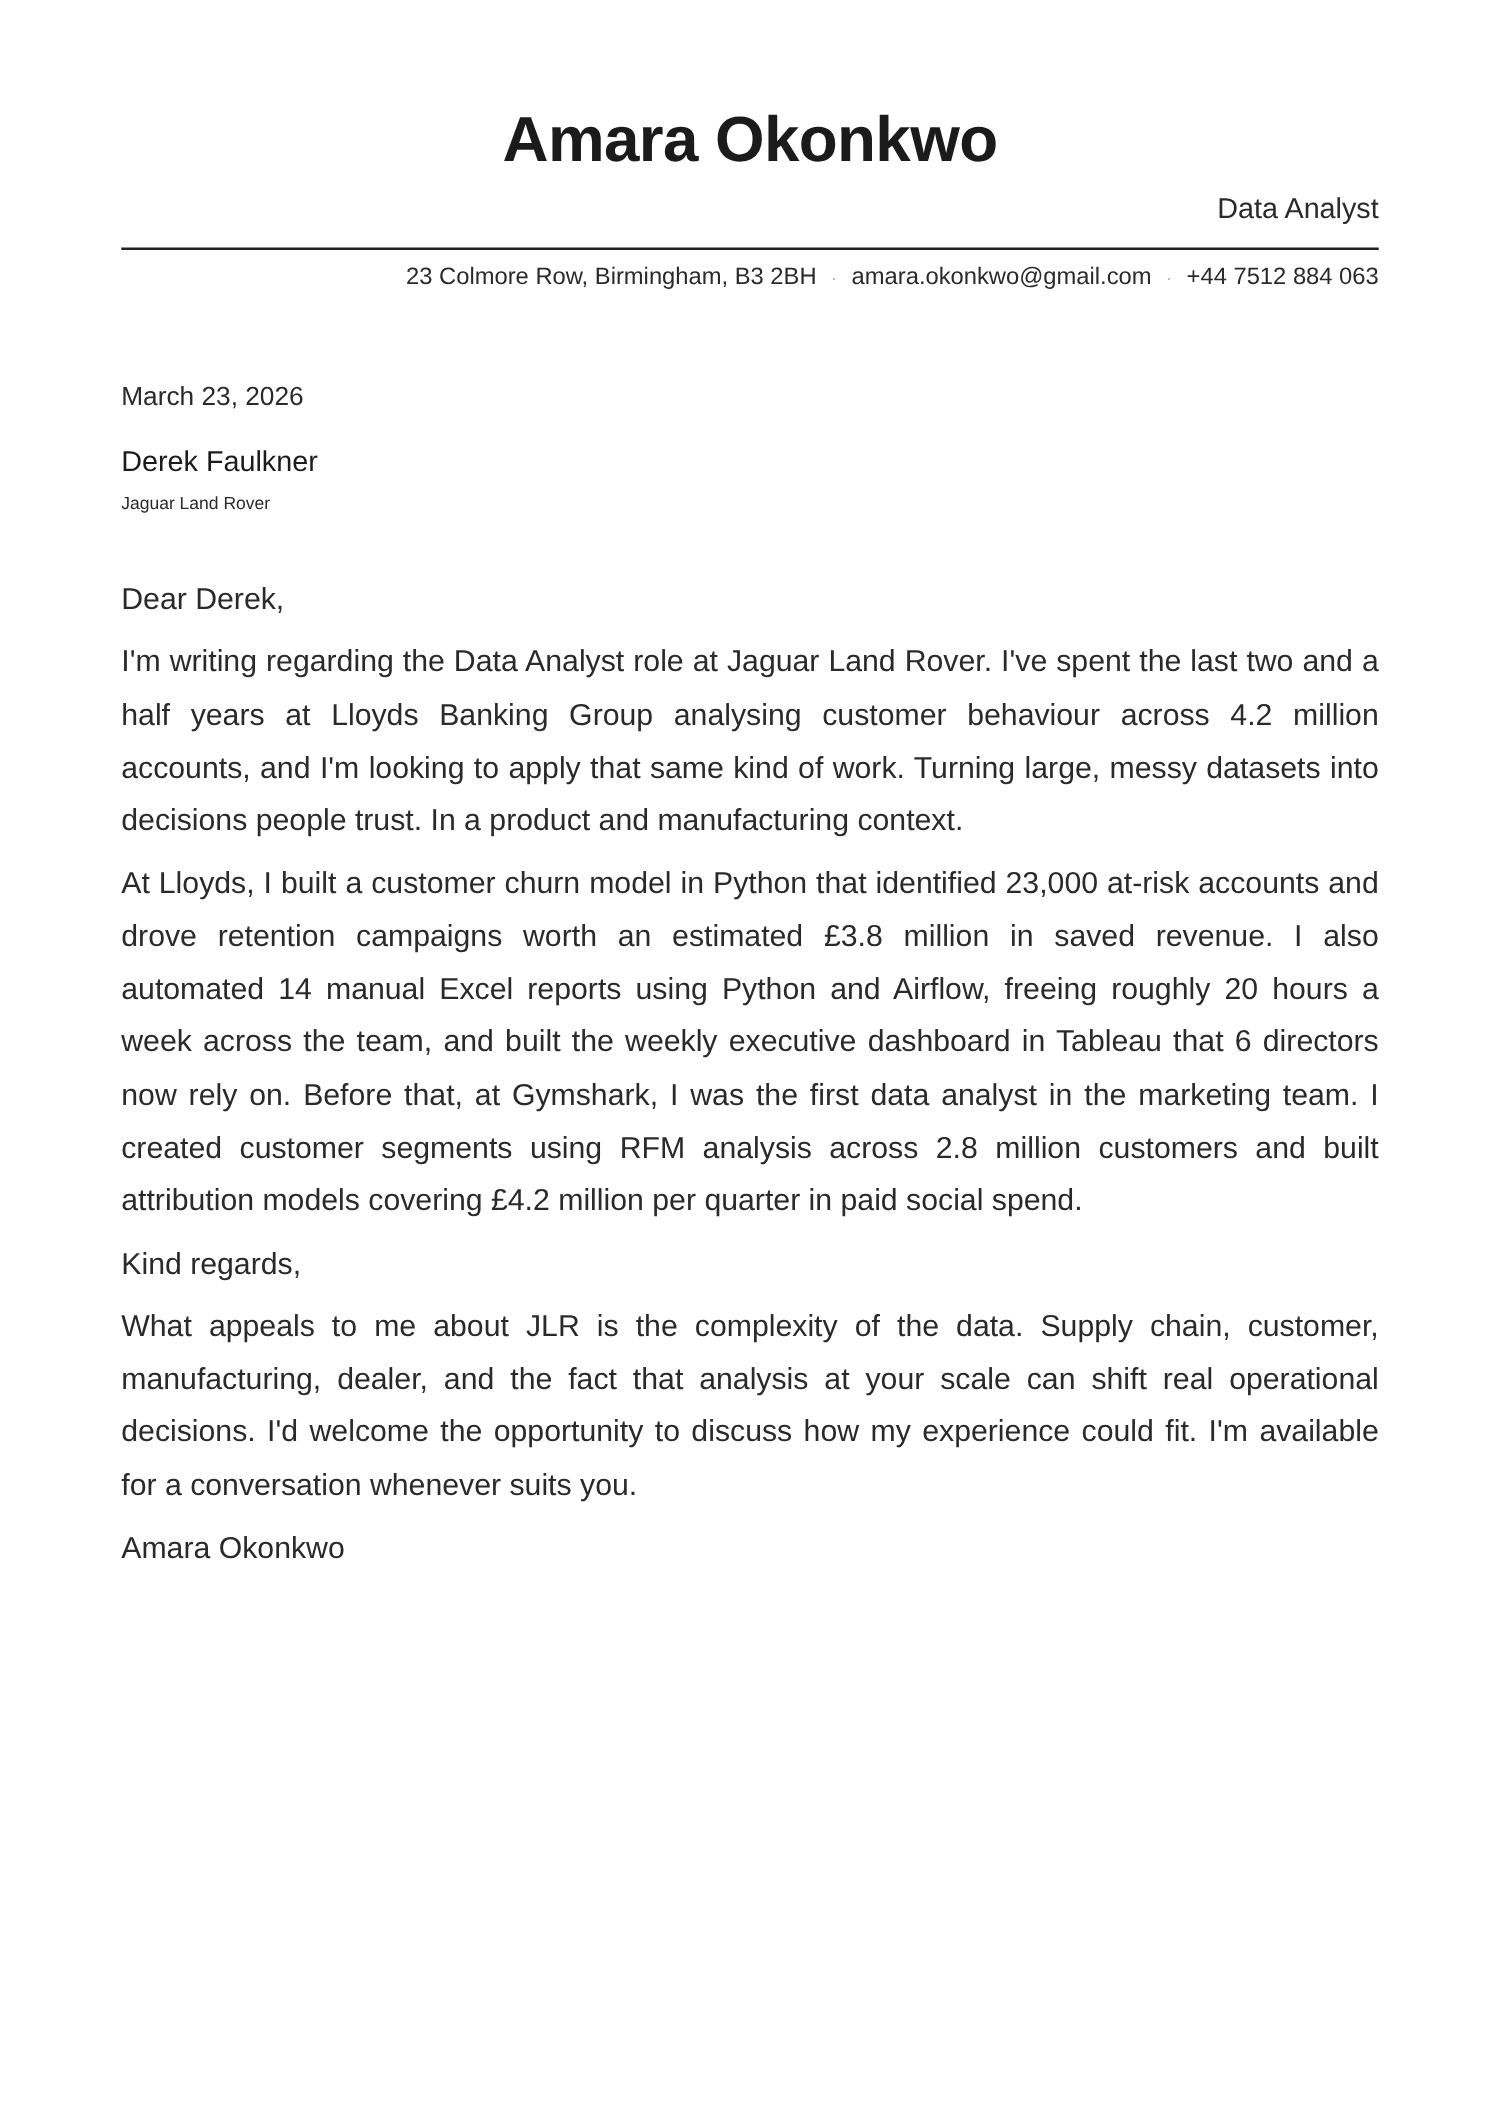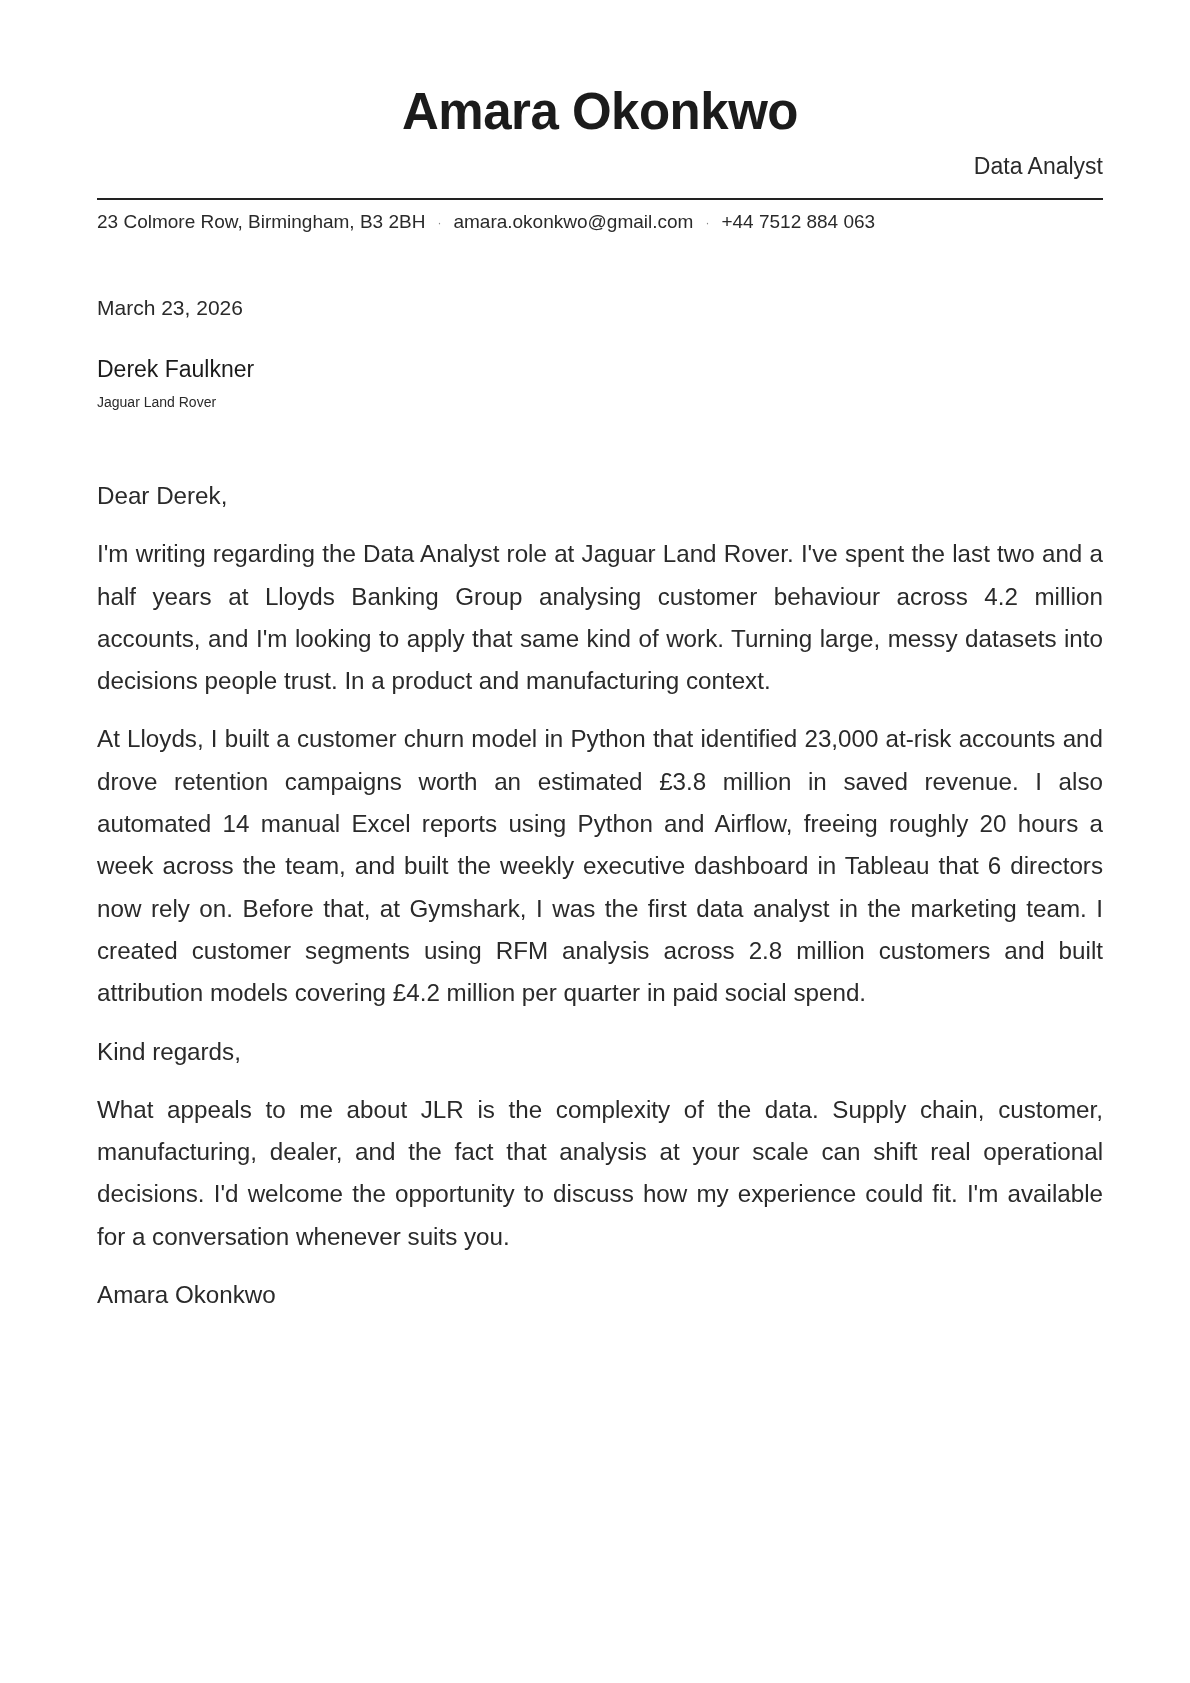--- a/index.html
+++ b/index.html
@@ -1,27 +1,27 @@
 <!DOCTYPE html>
 <html><head>
   <meta charset="utf-8">
   <style>
     html, body { margin: 0; padding: 0; background: #ffffff; }
     body { width: 1190px; height: 1683px; position: relative; overflow: hidden; color: #222222; font-family: "Liberation Sans", "DejaVu Sans", sans-serif; }
     .page { position: absolute; left: 97px; top: 0; width: 1006px; }
     .name { position: absolute; left: 0; top: 82px; width: 1006px; text-align: center; font-size: 51px; font-weight: 700; color: #1b1b1b; letter-spacing: -0.5px; line-height: 60px; }
     .title { position: absolute; left: 0; top: 152px; width: 1006px; text-align: right; font-size: 23px; color: #2a2a2a; line-height: 28px; }
     .rule { position: absolute; left: 0; top: 198px; width: 1006px; height: 0; border-top: 2px solid #222222; }
-    .contact { position: absolute; left: 0; top: 210px; width: 1006px; text-align: left; font-size: 19px; color: #2a2a2a; line-height: 24px; white-space: nowrap; }
+    .contact { position: absolute; left: 0; top: 210px; width: 1006px; text-align: right; font-size: 19px; color: #2a2a2a; line-height: 24px; white-space: nowrap; }
     .contact .sep { color: #888888; font-size: 12px; margin: 0 12px; vertical-align: middle; }
-    .date { position: absolute; left: 0; top: 295px; font-size: 21px; color: #2a2a2a; line-height: 26px; }
+    .date { position: absolute; left: 0; top: 305px; font-size: 21px; color: #2a2a2a; line-height: 26px; }
     .recipient { position: absolute; left: 0; top: 355px; font-size: 23px; font-weight: 400; color: #1b1b1b; line-height: 28px; }
     .company { position: absolute; left: 0; top: 389px; font-size: 14px; color: #2a2a2a; line-height: 26px; }
     .letter { position: absolute; left: 0; top: 459px; width: 1006px; font-size: 24.2px; color: #2a2a2a; line-height: 42.3px; }
-    .letter p { margin: 16px 0 8px 0; text-align: justify; }
+    .letter p { margin: 0 0 8px 0; text-align: justify; }
     .letter .salutation { margin-bottom: 8px; }
   </style>
 </head>
 <body>
 
 <div class="page">
   <div class="name">Amara Okonkwo</div>
   <div class="title">Data Analyst</div>
   <div class="rule"></div>
   <div class="contact">

